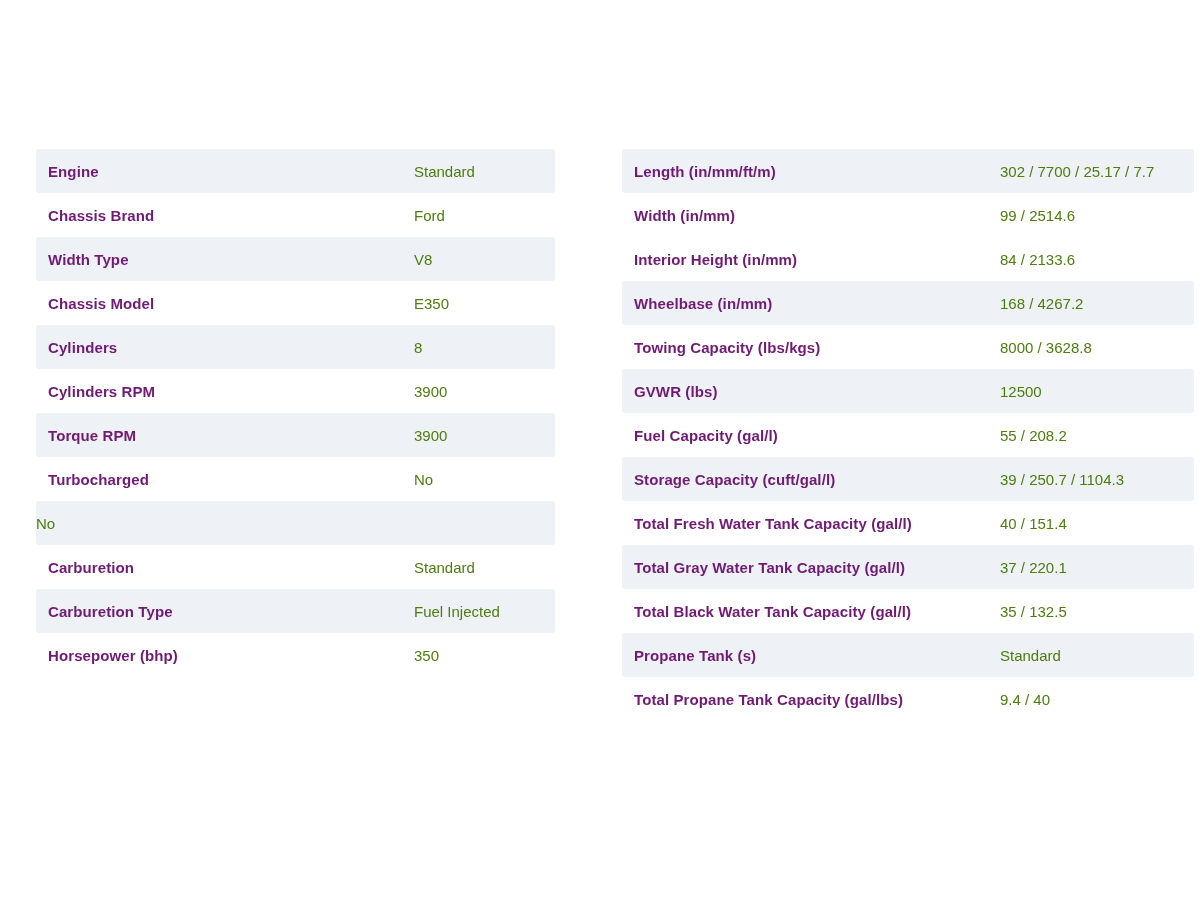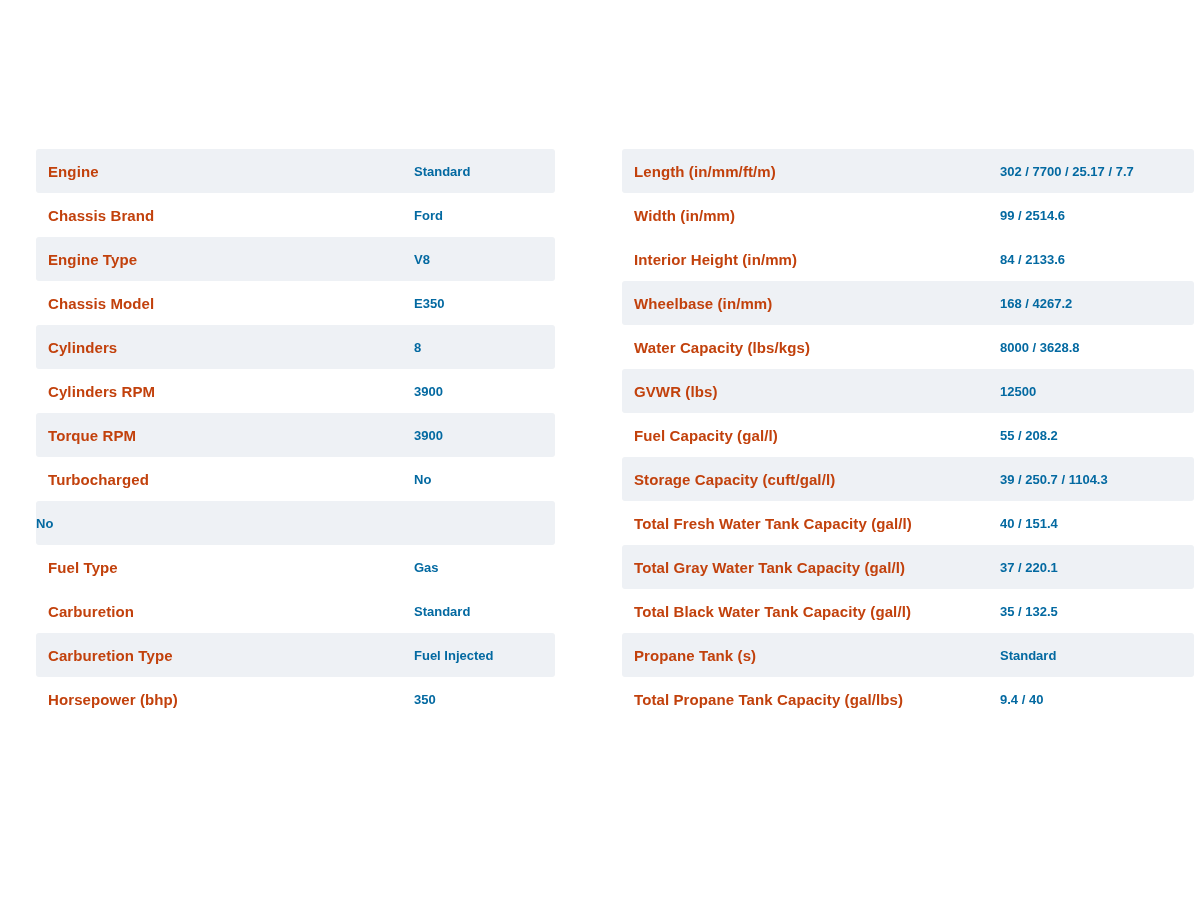--- a/index.html
+++ b/index.html
@@ -29,48 +29,48 @@
     box-sizing: border-box;
   }
   .spec-row.striped { background: #eef1f5; }
 
   .spec-label {
     width: 366px;
     padding-left: 12px;
     flex: 0 0 auto;
     font-size: 15px;
     font-weight: 600;
-    color: #c2410c;
+    color: #701a75;
     letter-spacing: 0.1px;
     white-space: nowrap;
     overflow: hidden;
   }
   .spec-value {
     flex: 1 1 auto;
-    font-size: 13px;
-    font-weight: 700;
-    color: #0369a1;
+    font-size: 15px;
+    font-weight: 400;
+    color: #4d7c0f;
     white-space: nowrap;
     overflow: hidden;
   }
 </style>
 </head>
 <body>
 
 <div class="spec-table left">
     <div class="spec-row striped">
       <span class="spec-label">Engine</span>
       <span class="spec-value">Standard</span>
     </div>
     <div class="spec-row">
       <span class="spec-label">Chassis Brand</span>
       <span class="spec-value">Ford</span>
     </div>
     <div class="spec-row striped">
-      <span class="spec-label">Engine Type</span>
+      <span class="spec-label">Width Type</span>
       <span class="spec-value">V8</span>
     </div>
     <div class="spec-row">
       <span class="spec-label">Chassis Model</span>
       <span class="spec-value">E350</span>
     </div>
     <div class="spec-row striped">
       <span class="spec-label">Cylinders</span>
       <span class="spec-value">8</span>
     </div>
@@ -81,24 +81,20 @@
     <div class="spec-row striped">
       <span class="spec-label">Torque RPM</span>
       <span class="spec-value">3900</span>
     </div>
     <div class="spec-row">
       <span class="spec-label">Turbocharged</span>
       <span class="spec-value">No</span>
     </div>
     <div class="spec-row striped">
       <span class="spec-value">No</span>
-    </div>
-    <div class="spec-row">
-      <span class="spec-label">Fuel Type</span>
-      <span class="spec-value">Gas</span>
     </div>
     <div class="spec-row">
       <span class="spec-label">Carburetion</span>
       <span class="spec-value">Standard</span>
     </div>
     <div class="spec-row striped">
       <span class="spec-label">Carburetion Type</span>
       <span class="spec-value">Fuel Injected</span>
     </div>
     <div class="spec-row">
@@ -118,21 +114,21 @@
     </div>
     <div class="spec-row">
       <span class="spec-label">Interior Height (in/mm)</span>
       <span class="spec-value">84 / 2133.6</span>
     </div>
     <div class="spec-row striped">
       <span class="spec-label">Wheelbase (in/mm)</span>
       <span class="spec-value">168 / 4267.2</span>
     </div>
     <div class="spec-row">
-      <span class="spec-label">Water Capacity (lbs/kgs)</span>
+      <span class="spec-label">Towing Capacity (lbs/kgs)</span>
       <span class="spec-value">8000 / 3628.8</span>
     </div>
     <div class="spec-row striped">
       <span class="spec-label">GVWR (lbs)</span>
       <span class="spec-value">12500</span>
     </div>
     <div class="spec-row">
       <span class="spec-label">Fuel Capacity (gal/l)</span>
       <span class="spec-value">55 / 208.2</span>
     </div>

